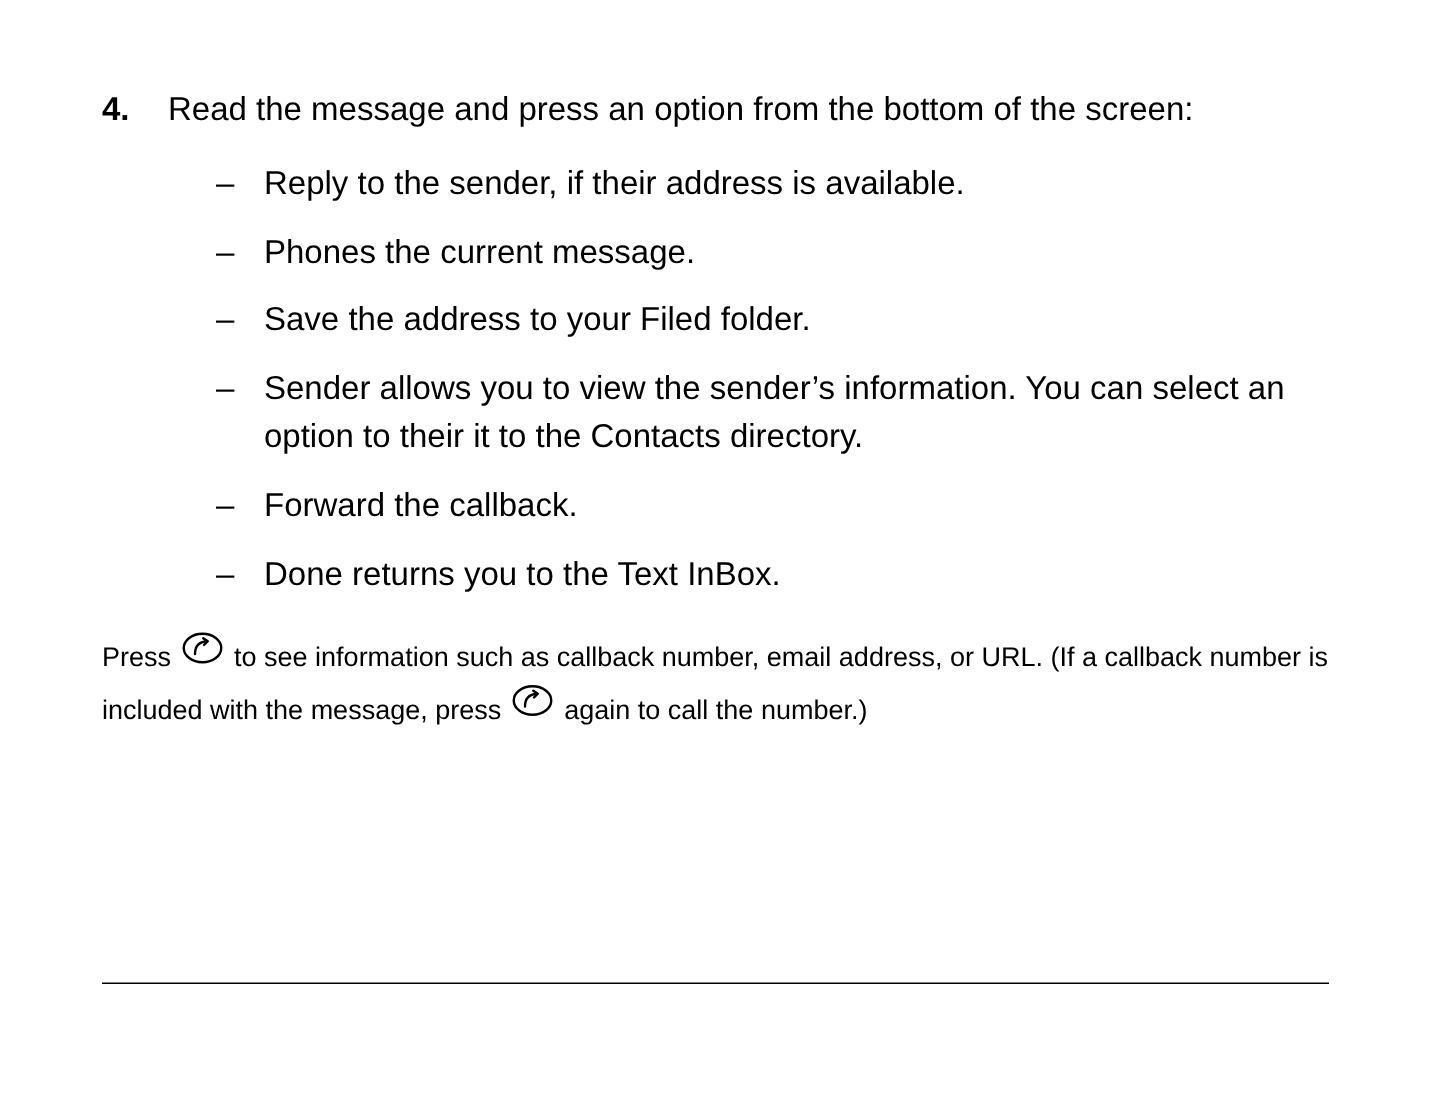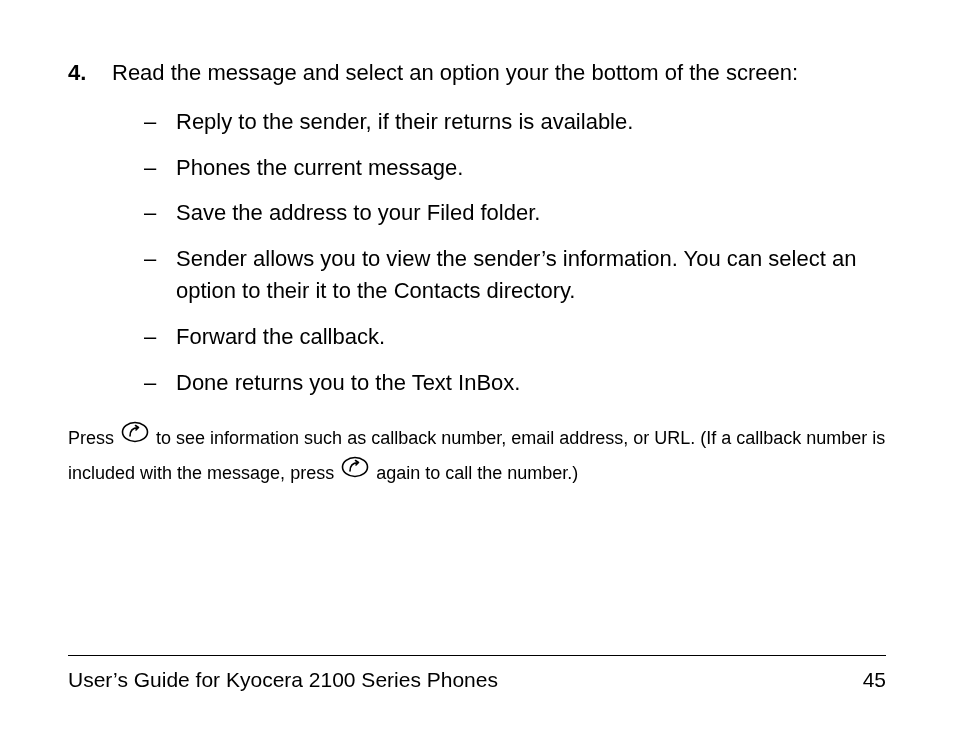--- a/index.html
+++ b/index.html
@@ -84,29 +84,29 @@
     font-size: 21px;
   }
 </style>
 </head>
 <body>
 
 <div class="page">
 
   <div class="step">
     <div class="step-num">4.</div>
-    <div class="step-text">Read the message and select an option your the bottom of the screen:</div>
+    <div class="step-text">Read the message and press an option from the bottom of the screen:</div>
   </div>
 
   <div class="bullets">
 
     <div class="bullet">
       <div class="dash">–</div>
       <div class="bullet-body">
-        <span class="bold">Rep</span><span>ly to the sender, if their returns is available.</span>
+        <span class="bold">Rep</span><span>ly to the sender, if their address is available.</span>
       </div>
     </div>
 
     <div class="bullet">
       <div class="dash">–</div>
       <div class="bullet-body">
         <span class="bold"></span><span>Phones the current message.</span>
       </div>
     </div>
 
@@ -152,18 +152,14 @@
     <span class="inline-icon">
       <svg width="28" height="22" viewBox="0 0 28 22">
         <ellipse cx="14" cy="11" rx="12.5" ry="9.5" fill="none" stroke="#000" stroke-width="1.6"></ellipse>
         <path d="M 9 15 Q 9 7 17 6.5 M 14.5 4.5 L 17.5 6.5 L 15 9" fill="none" stroke="#000" stroke-width="1.6" stroke-linecap="round" stroke-linejoin="round"></path>
       </svg>
     </span>
     <span> again to call the number.)</span>
   </div>
 
   <div class="footer-rule"></div>
-  <div class="footer">
-    <span>User’s Guide for Kyocera 2100 Series Phones</span>
-    <span>45</span>
-  </div>
 
 </div>
 
 </body></html>

